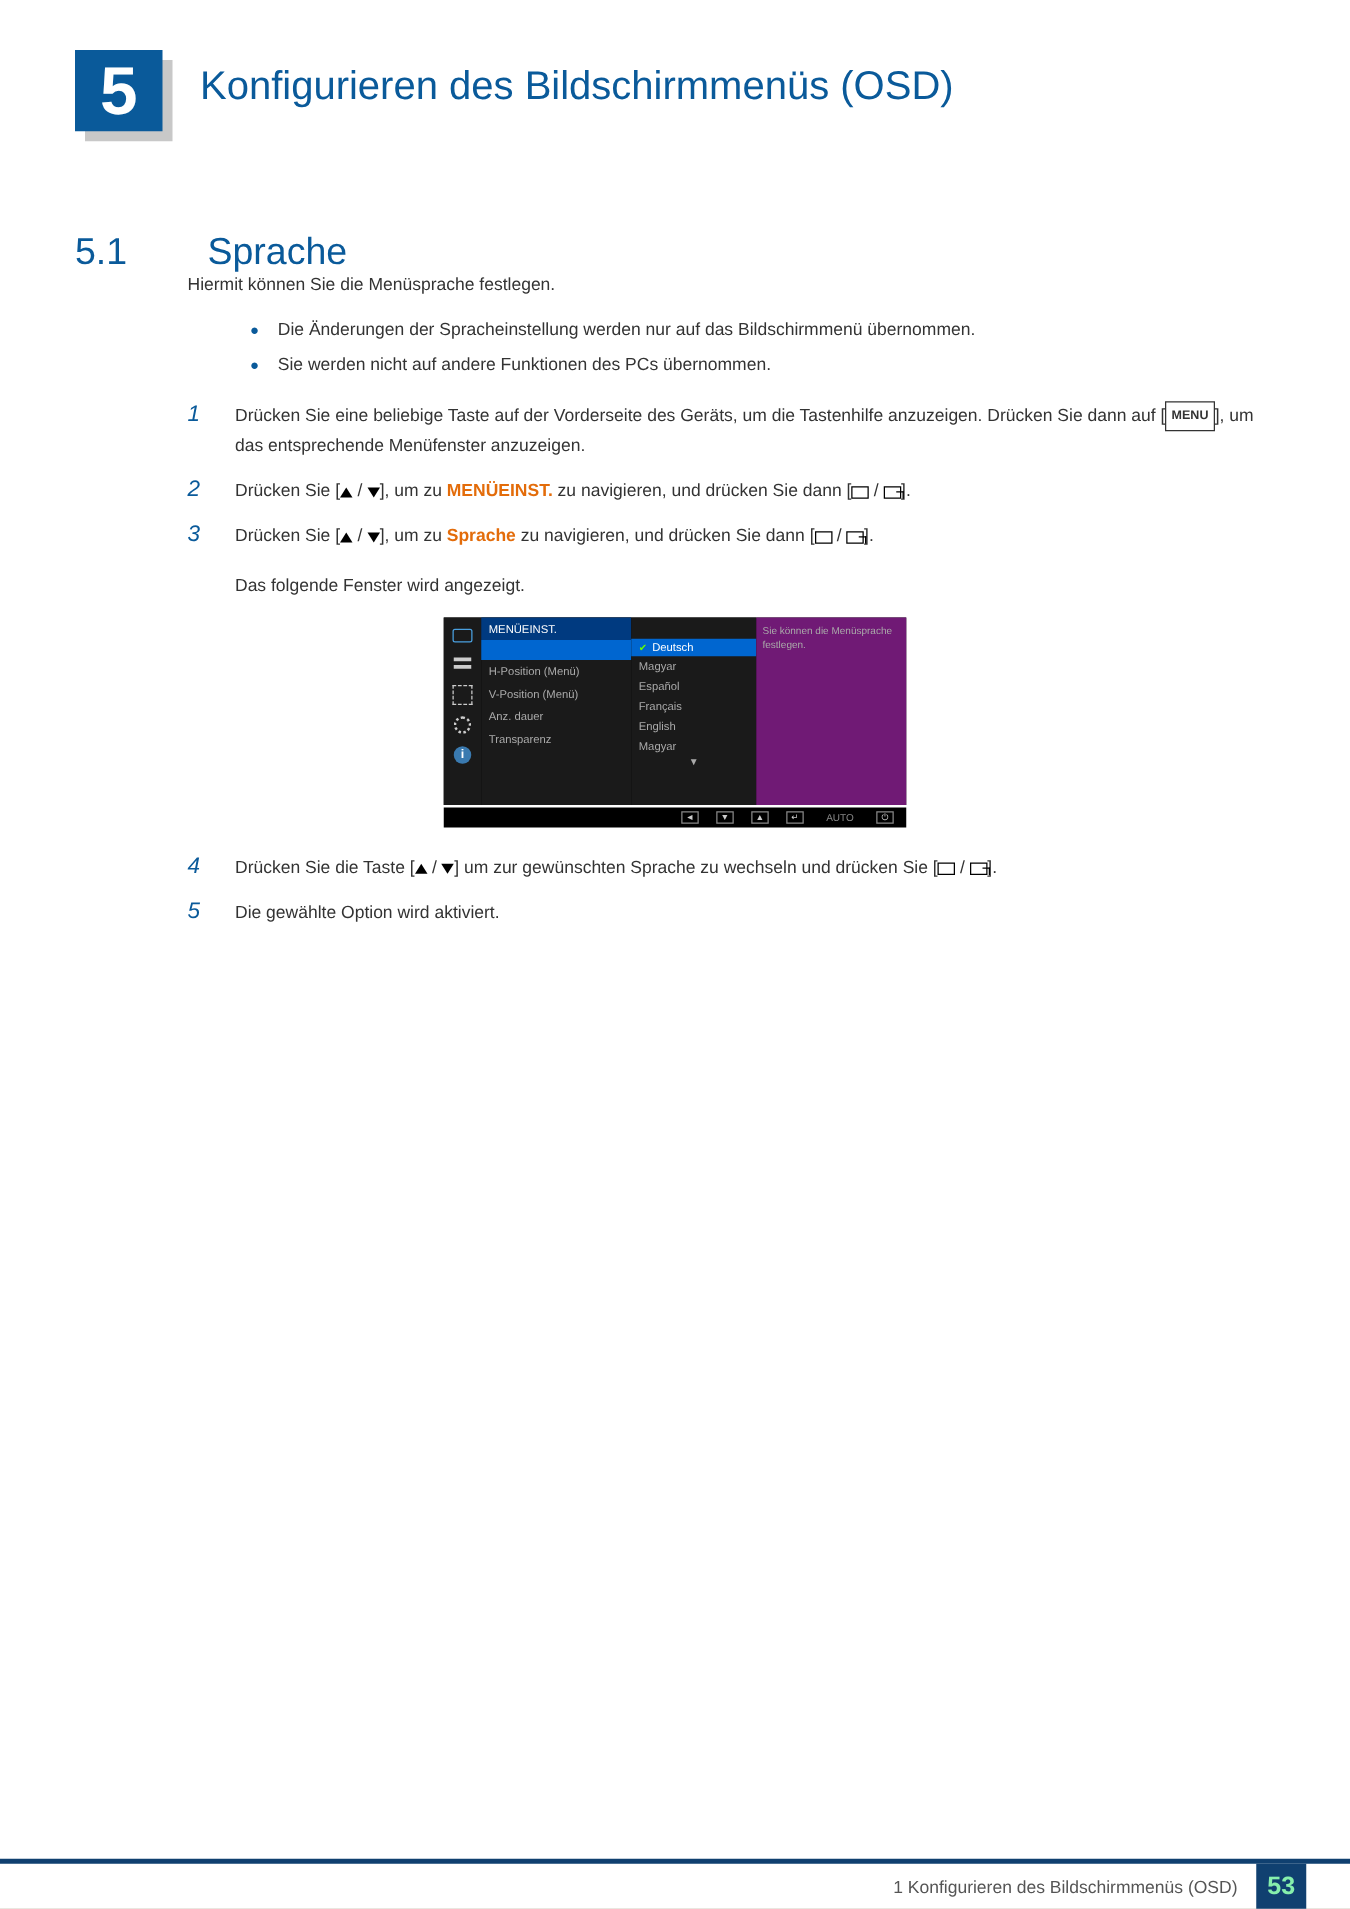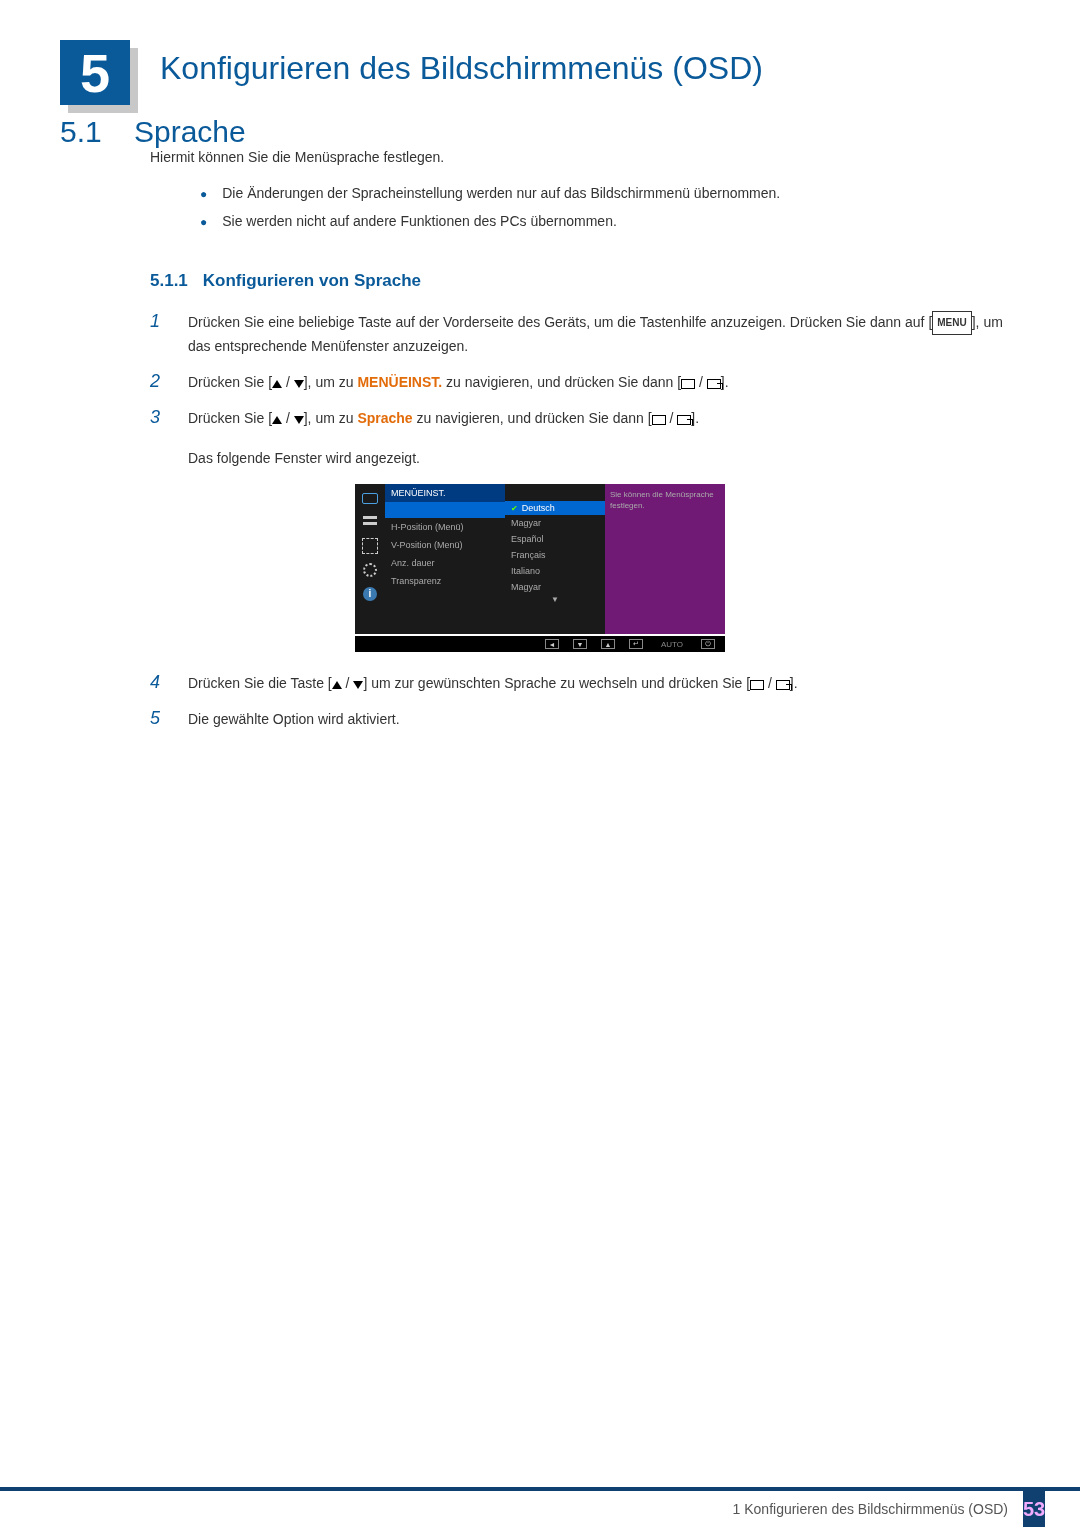--- a/index.html
+++ b/index.html
@@ -4,21 +4,21 @@
 <style>
 * { margin:0; padding:0; box-sizing:border-box; }
 body { background:#8a7c5a; font-family:Arial,Helvetica,sans-serif; display:flex; justify-content:center; }
 .page { width:1080px; height:1527px; background:#fff; position:relative; }
 .content { padding:40px 60px 0 60px; }
 .chapter-head { display:flex; align-items:flex-start; gap:20px; }
 .chapter-badge { width:80px; height:75px; position:relative; }
 .chapter-badge .box { position:absolute; top:0; left:0; width:70px; height:65px; background:#0a5a9a; color:#fff; font-size:54px; font-weight:bold; display:flex; align-items:center; justify-content:center; box-shadow:8px 8px 0 #c8c8c8; }
 .chapter-title { font-size:32px; color:#0a5a9a; font-weight:normal; padding-top:10px; }
 .chapter-intro { margin-left:100px; margin-top:15px; font-size:14px; color:#555; }
-.section-row { display:flex; align-items:center; gap:4px; }
+.section-row { display:flex; align-items:center; gap:36px; margin-top:70px; }
 .section-num { font-size:30px; color:#0a5a9a; width:70px; }
 .section-title { font-size:30px; color:#0a5a9a; }
 .section-body { margin-left:90px; font-size:14px; color:#333; }
 .bullets { margin-top:20px; }
 .bullets .b { display:flex; gap:15px; margin-bottom:10px; padding-left:50px; }
 .bullets .dot { color:#0a5a9a; font-size:12px; line-height:18px; }
 .subsec-row { display:flex; align-items:baseline; gap:15px; margin-top:40px; margin-left:90px; }
 .subsec-num { font-size:17px; color:#0a5a9a; font-weight:bold; }
 .subsec-title { font-size:17px; color:#0a5a9a; font-weight:bold; }
 .steps { margin-left:90px; margin-top:20px; }
@@ -50,21 +50,21 @@
 .osd-mid .sel { background:#0066d0; color:#fff; font-size:9px; padding:2px 6px; display:flex; align-items:center; gap:4px; }
 .osd-mid .sel::before { content:"✔"; color:#6f0; font-size:8px; }
 .osd-mid .it { color:#aaa; font-size:9px; padding:3px 6px; }
 .osd-mid .arrow-d { text-align:center; color:#aaa; font-size:8px; }
 .osd-right { flex:1; background:#701a75; color:#aaa; font-size:8px; padding:5px; line-height:11px; }
 .osd-bar { height:16px; background:#000000; display:flex; justify-content:flex-end; align-items:center; gap:14px; padding:0 10px; margin-top:2px; }
 .osd-bar .bb { width:14px; height:10px; border:1px solid #888; font-size:7px; color:#ccc; display:flex; align-items:center; justify-content:center; }
 .osd-bar .auto { width:auto; padding:0 4px; border:none; font-size:8px; color:#888; }
 .footer { position:absolute; bottom:0; left:0; right:0; height:40px; display:flex; justify-content:flex-end; align-items:center; border-top:4px solid #104070; }
 .footer .ft { font-size:14px; color:#555; padding-right:15px; }
-.footer .pn { width:22px; height:36px; background:#104070; color:#f0abfc; font-size:20px; font-weight:bold; display:flex; align-items:center; justify-content:center; margin-right:35px; }
+.footer .pn { width:40px; height:36px; background:#104070; color:#86efac; font-size:20px; font-weight:bold; display:flex; align-items:center; justify-content:center; margin-right:35px; }
 </style>
 </head>
 <body>
 
 <div class="page">
   <div class="content">
 
     <div class="chapter-head">
       <div class="chapter-badge">
         <div class="box">5</div>
@@ -84,24 +84,20 @@
             <span class="dot">●</span>
             <span>Die Änderungen der Spracheinstellung werden nur auf das Bildschirmmenü übernommen.</span>
           </div>
         <div class="b">
             <span class="dot">●</span>
             <span>Sie werden nicht auf andere Funktionen des PCs übernommen.</span>
           </div>
       </div>
     </div>
 
-    <div class="subsec-row">
-      <div class="subsec-num">5.1.1</div>
-      <div class="subsec-title">Konfigurieren von Sprache</div>
-    </div>
 
     <div class="steps">
       <div class="step">
         <div class="sn">1</div>
         <div class="st">
           <span>Drücken Sie eine beliebige Taste auf der Vorderseite des Geräts, um die Tastenhilfe anzuzeigen. Drücken Sie dann auf [</span><span class="menu-key">MENU</span><span>], um das entsprechende Menüfenster anzuzeigen.</span>
         </div>
       </div>
       <div class="step">
         <div class="sn">2</div>
@@ -144,21 +140,21 @@
           <div class="it">V-Position (Menü)</div>
           <div class="it">Anz. dauer</div>
           <div class="it">Transparenz</div>
         </div>
         <div class="osd-mid">
           <div style="height:17px"></div>
           <div class="sel">Deutsch</div>
           <div class="it">Magyar</div>
           <div class="it">Español</div>
           <div class="it">Français</div>
-          <div class="it">Italiano</div>
+          <div class="it">English</div>
           <div class="it">Magyar</div>
           <div class="arrow-d">▼</div>
         </div>
         <div class="osd-right">Sie können die Menüsprache festlegen.</div>
       </div>
       <div class="osd-bar">
         <div class="bb">◄</div>
         <div class="bb">▼</div>
         <div class="bb">▲</div>
         <div class="bb">↵</div>

